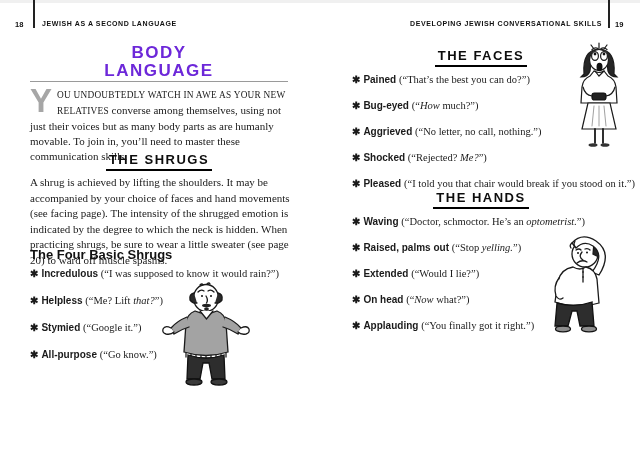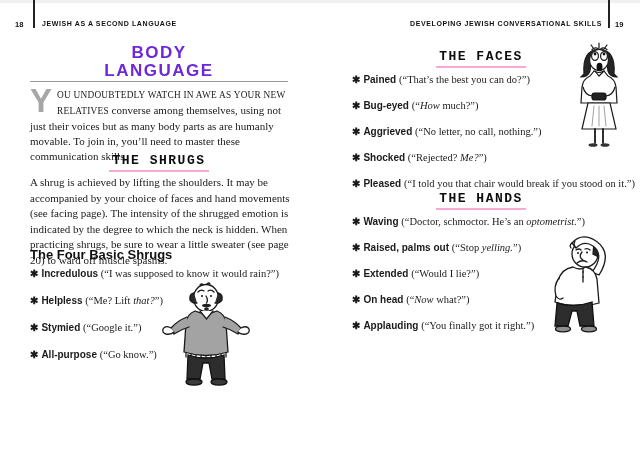--- a/index.html
+++ b/index.html
@@ -29,23 +29,23 @@
   .title-rule{position:absolute;left:30px;top:81px;width:258px;height:1px;background:#9a9a9a;}
   .intro{position:absolute;left:30px;top:87px;width:260px;font-size:11px;line-height:15px;}
   .dropcap{
     float:left;font-family:"Liberation Sans",sans-serif;font-weight:800;
     font-size:33px;line-height:26px;color:#a6a6a6;margin:1px 5px 0 0;
   }
   .smallcaps{font-size:9.3px;letter-spacing:.25px;}
 
   .section-head-wrap{position:absolute;width:258px;text-align:center;}
   .section-head{
-    display:inline-block;font-family:Liberation Mono, monospace;font-weight:800;
+    display:inline-block;font-family:Liberation Sans, sans-serif;font-weight:800;
     font-size:13px;letter-spacing:1.5px;color:#0d0d0d;
-    border-bottom:2px solid #f9a8d4;padding:0 3px 2px 3px;line-height:14px;
+    border-bottom:2px solid #000000;padding:0 3px 2px 3px;line-height:14px;
   }
   .body-par{position:absolute;left:30px;width:260px;font-size:11px;line-height:15.5px;}
   .sub-head{
     position:absolute;left:30px;width:258px;text-align:left;
     font-family:"Liberation Sans",sans-serif;font-weight:bold;font-size:13px;color:#111;
   }
   .blist{position:absolute;}
   .blist .li{margin-bottom:9px;white-space:nowrap;}
   .blist .bullet{font-family:"Liberation Sans",sans-serif;font-weight:bold;font-size:10px;margin-right:3px;}
   .blist .term{font-family:"Liberation Sans",sans-serif;font-weight:bold;font-size:10px;}

